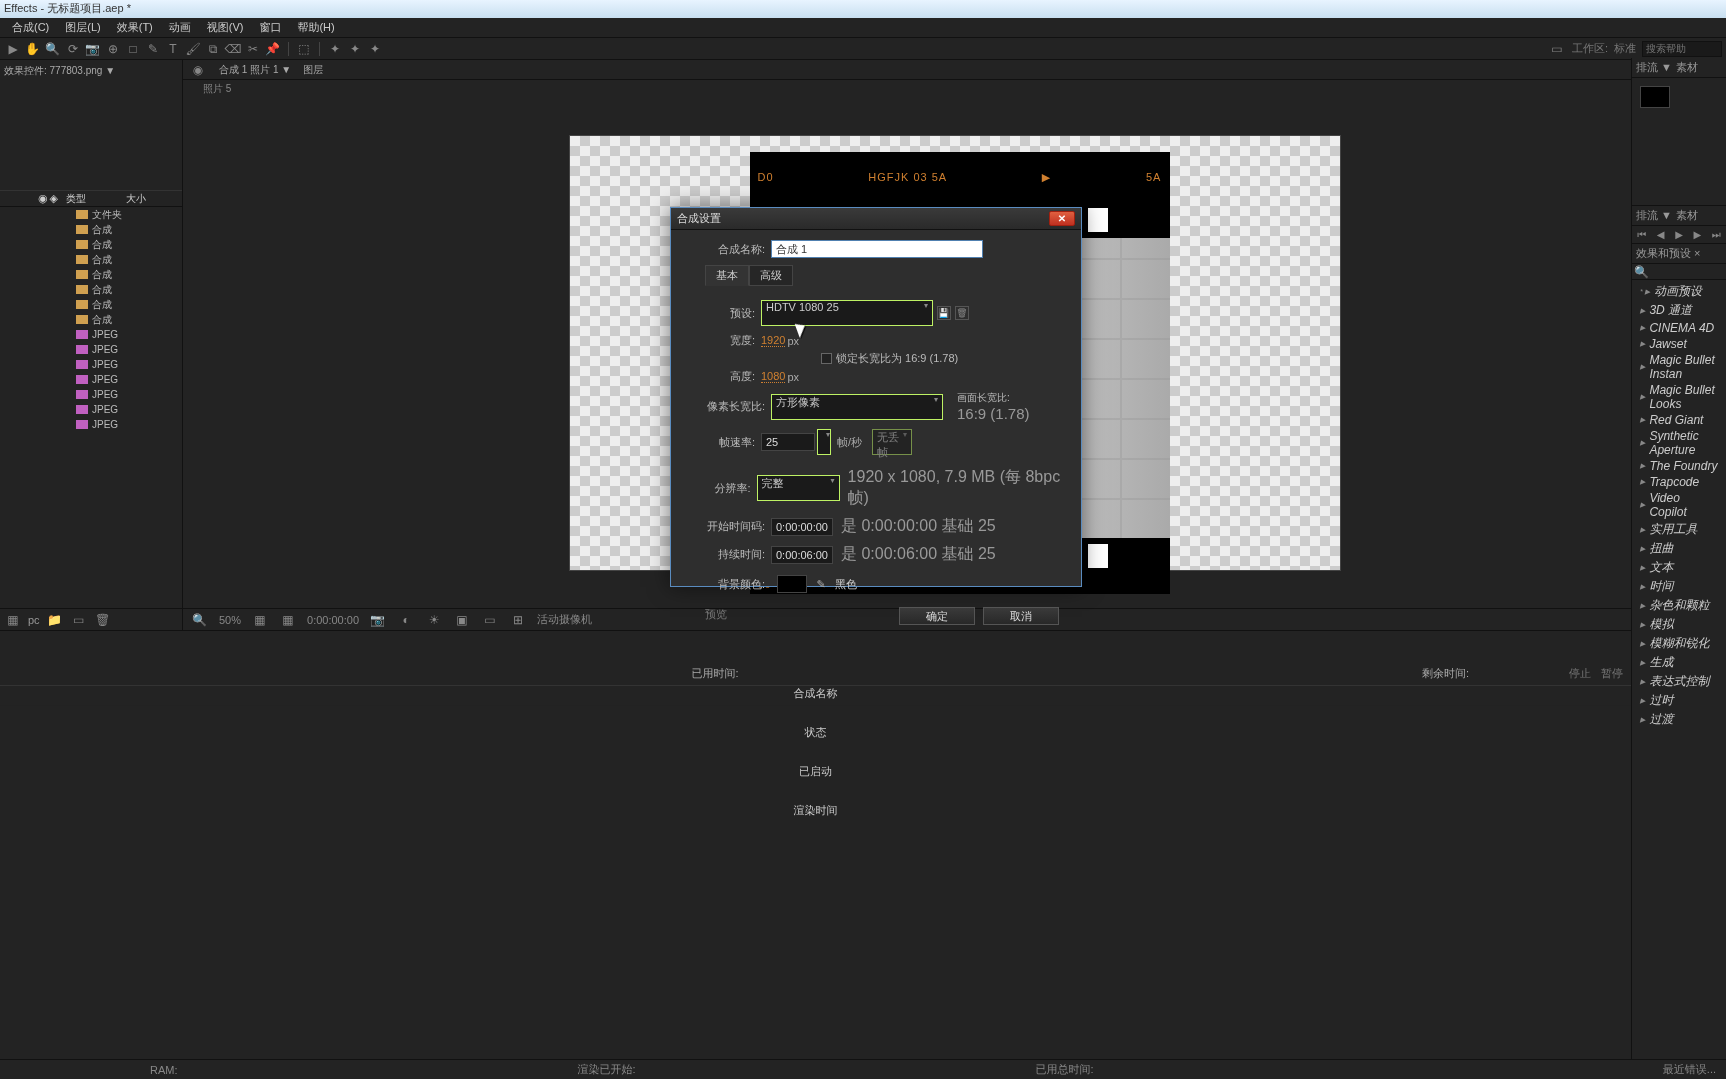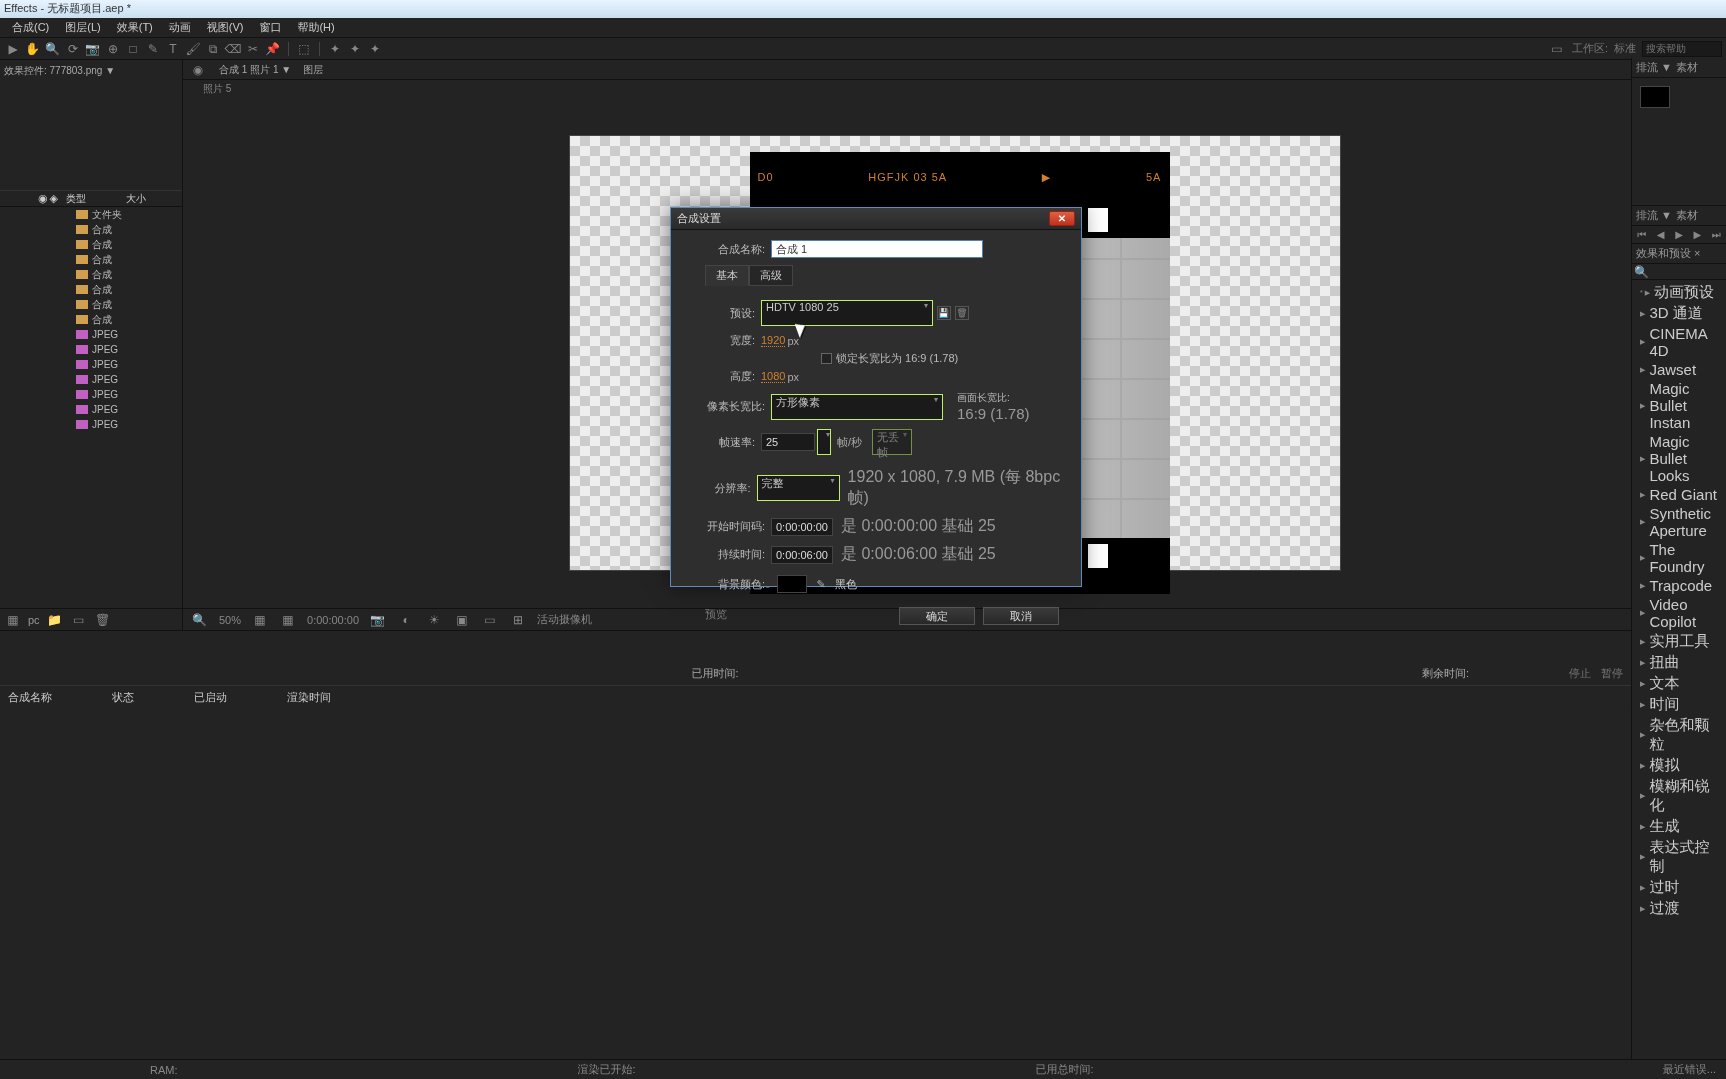--- a/index.html
+++ b/index.html
@@ -72,32 +72,32 @@
 .viewer-ctl { height: 22px; border-top: 1px solid #111; display: flex; align-items: center; padding: 0 8px; gap: 10px; color: #888; font-size: 10px; }
 .swatch { width: 30px; height: 22px; background: #000; border: 1px solid #444; margin: 8px; }
 
 
 .fx-panel { position: absolute; right: 0; top: 58px; bottom: 0; width: 95px; background: #232323; border-left: 1px solid #111; }
 .fx-hdr { height: 20px; border-bottom: 1px solid #111; display:flex; align-items:center; padding:0 4px; gap:4px; }
 .fx-tc { height:18px; display:flex; align-items:center; justify-content:space-around; border-bottom:1px solid #111; }
 .fx-tc span { font-size:10px; color:#888; }
 .fx-sec { height: 20px; border-bottom:1px solid #111; padding:2px 4px; color:#999; font-size:10px; display:flex; align-items:center; gap:6px; }
 .fx-list { padding: 2px 0; }
-.fx-item { padding: 1px 8px; color: #ccc; font-size: 15px; display: flex; align-items: center; gap: 4px; }
+.fx-item { padding: 1px 8px; color: #ccc; font-size: 12px; display: flex; align-items: center; gap: 4px; font-style: italic; }
 .fx-item::before { content: "▶"; font-size: 7px; color: #888; }
 .fx-item.star::before { content: "* ▶"; font-size:7px; }
 
 
 .rq { background: #232323; border-top: 1px solid #111; height: 240px; margin-right: 95px; }
 .rq-pad { height: 35px; }
 .rq-hdr { height: 20px; display: flex; padding: 0 8px; color: #aaa; font-size: 11px; border-bottom:1px solid #333; }
 .rq-h-center { flex:1; text-align:center; }
 .rq-btns { display:flex; gap:10px; }
 .rq-btn { color:#777; }
-.rq-cols { height: 20px; display: flex; padding: 0 8px; gap: 60px; color: #ccc; font-size: 11px; border-bottom:1px solid #222; align-items:flex-end; }
+.rq-cols { height: 20px; display: flex; padding: 0 8px; gap: 24px; color: #ccc; font-size: 11px; border-bottom:1px solid #222; align-items:center;flex-direction:column; }
 .rq-body { flex:1; }
 
 
 .bottombar { position: absolute; bottom: 0; left: 0; right: 0; height: 20px; background: #232323; border-top: 1px solid #111; display: flex; align-items: center; padding: 0 10px; gap: 60px; color: #888; font-size: 10px; }
 
 
 .dialog { position: absolute; left: 670px; top: 207px; width: 412px; height: 380px; background: #2e2e2e; border: 1px solid #5a8cc0; box-shadow: 0 0 20px rgba(0,0,0,.5); }
 .dlg-title { height: 22px; background: linear-gradient(#3a3a3a,#2a2a2a); border-bottom:1px solid #111; display: flex; align-items: center; padding: 0 6px; color: #ddd; font-size: 11px; }
 .dlg-close { margin-left: auto; width: 26px; height: 15px; background: linear-gradient(#e06040,#c03020); border: 1px solid #a02010; border-radius: 2px; display: flex; align-items: center; justify-content: center; color: #fff; font-size: 10px; font-weight: bold; }
 .dlg-body { padding: 10px 16px; }

